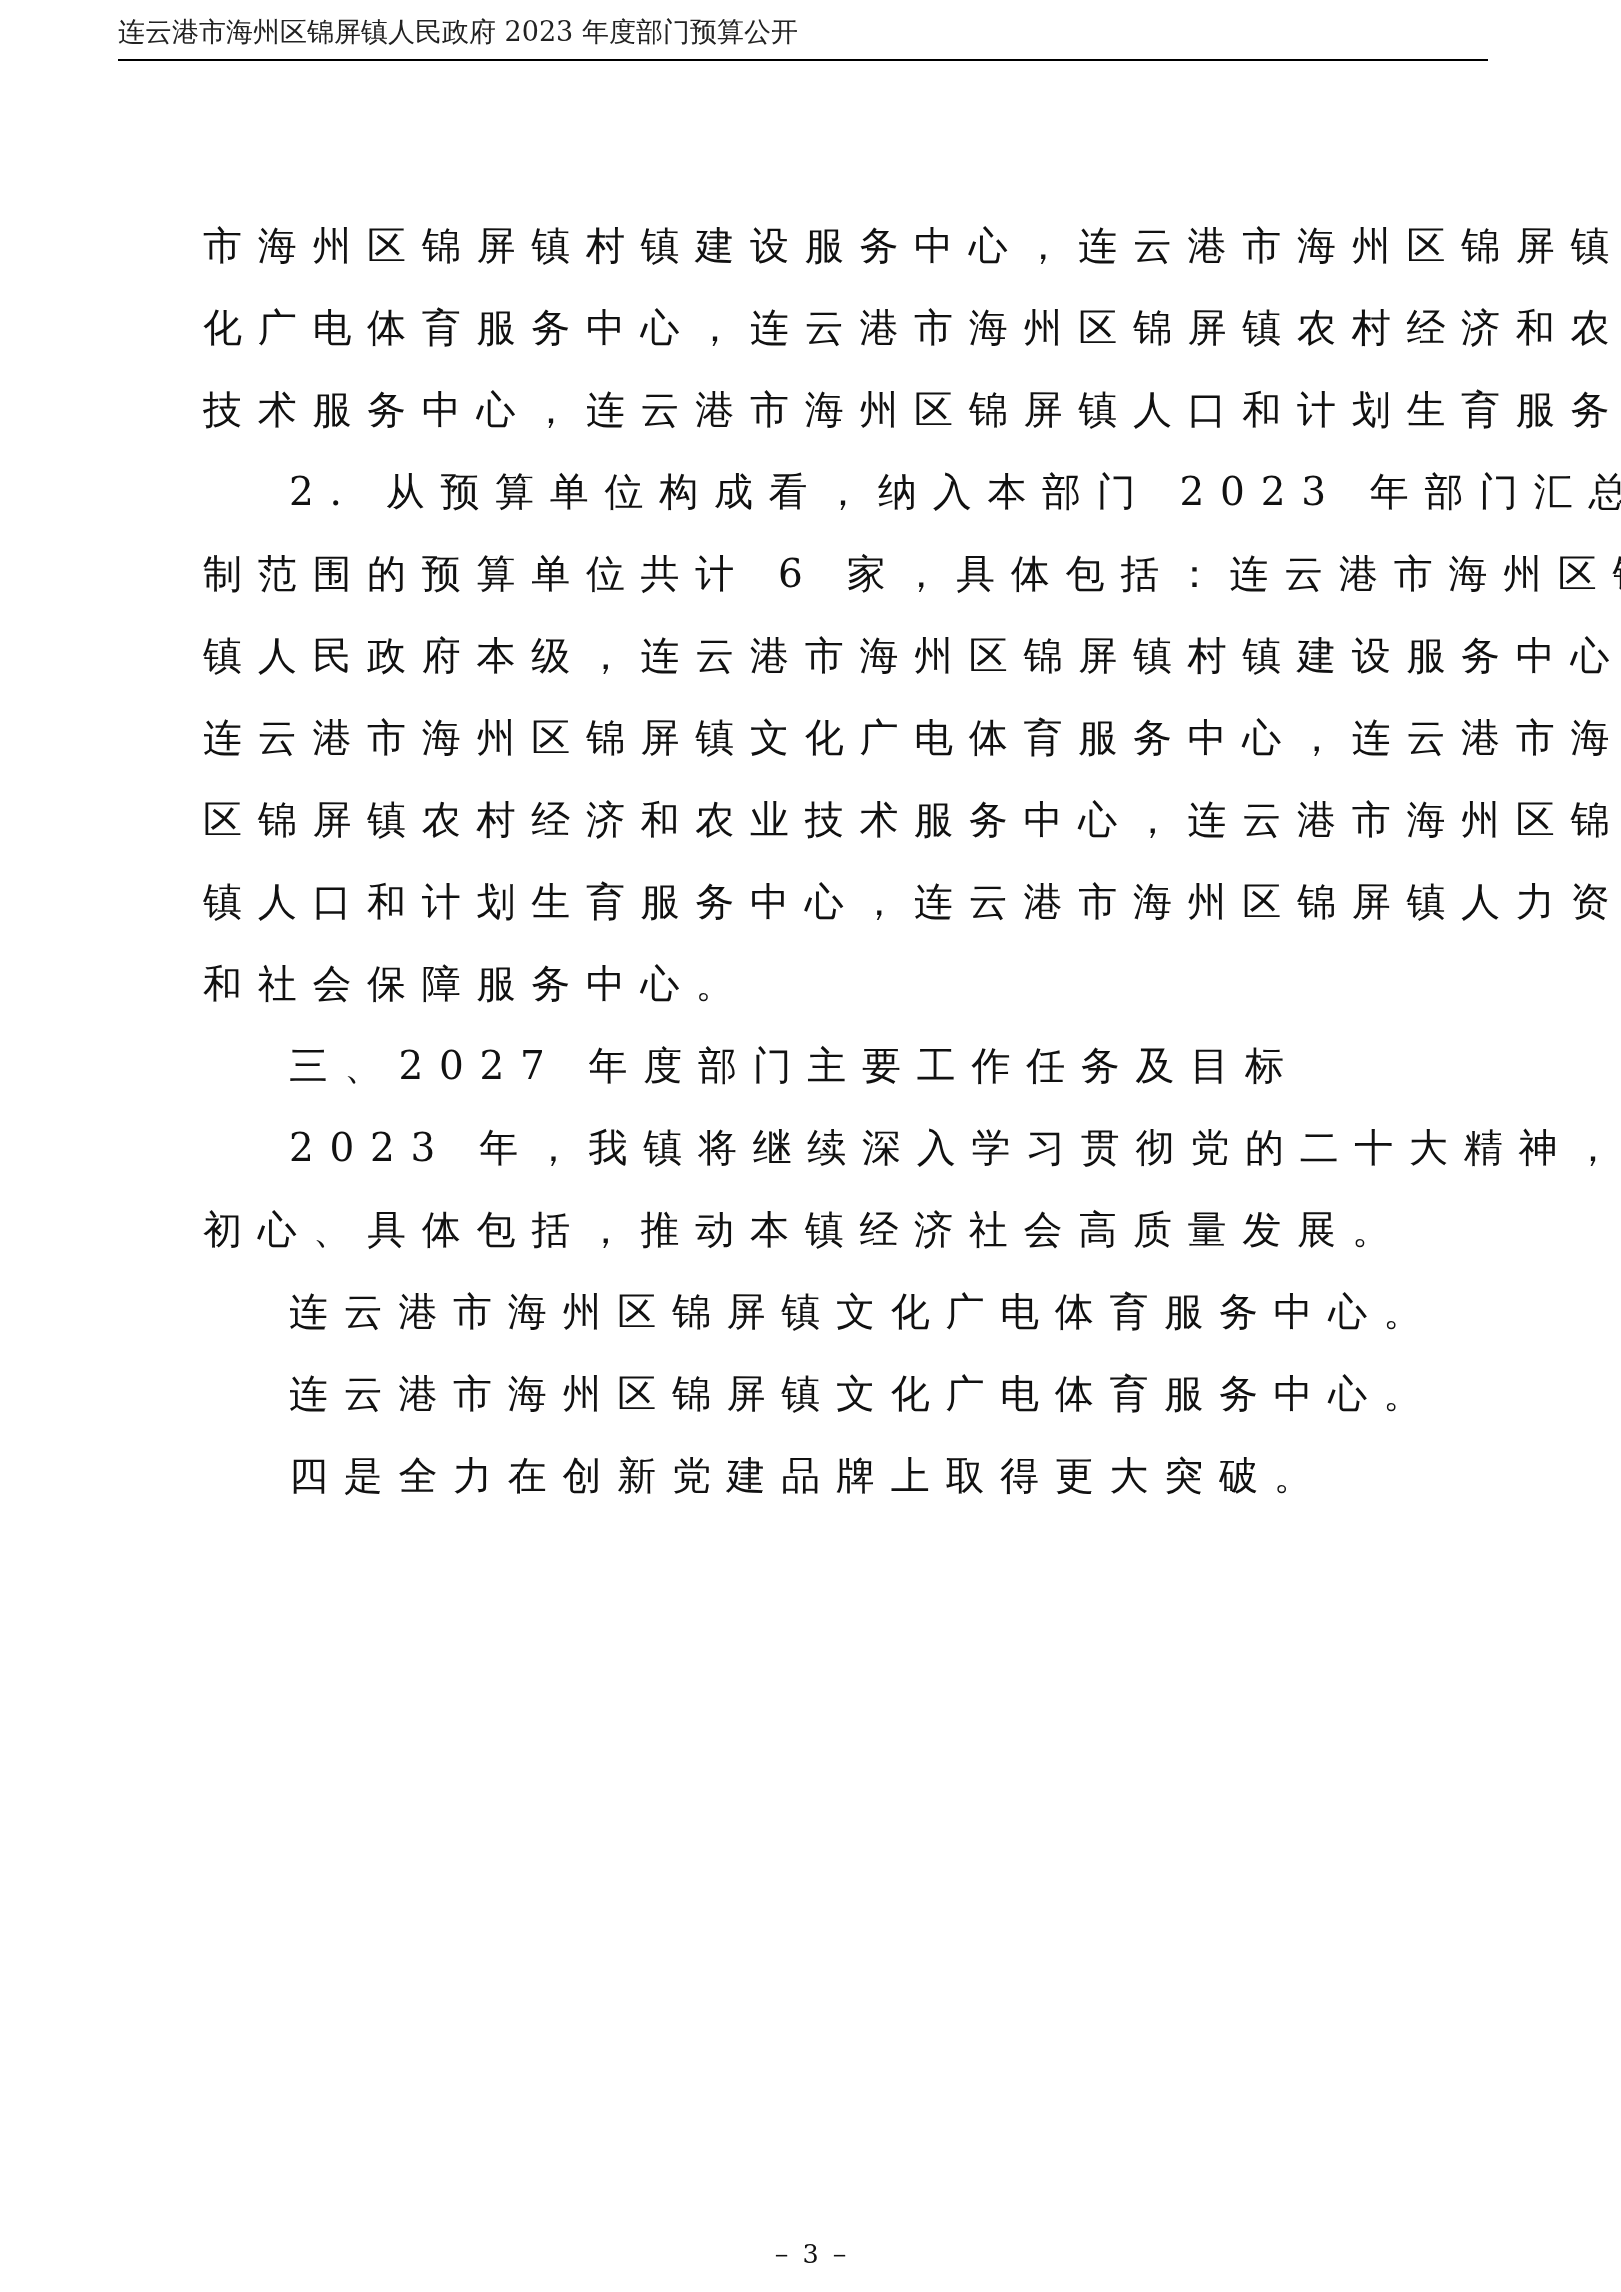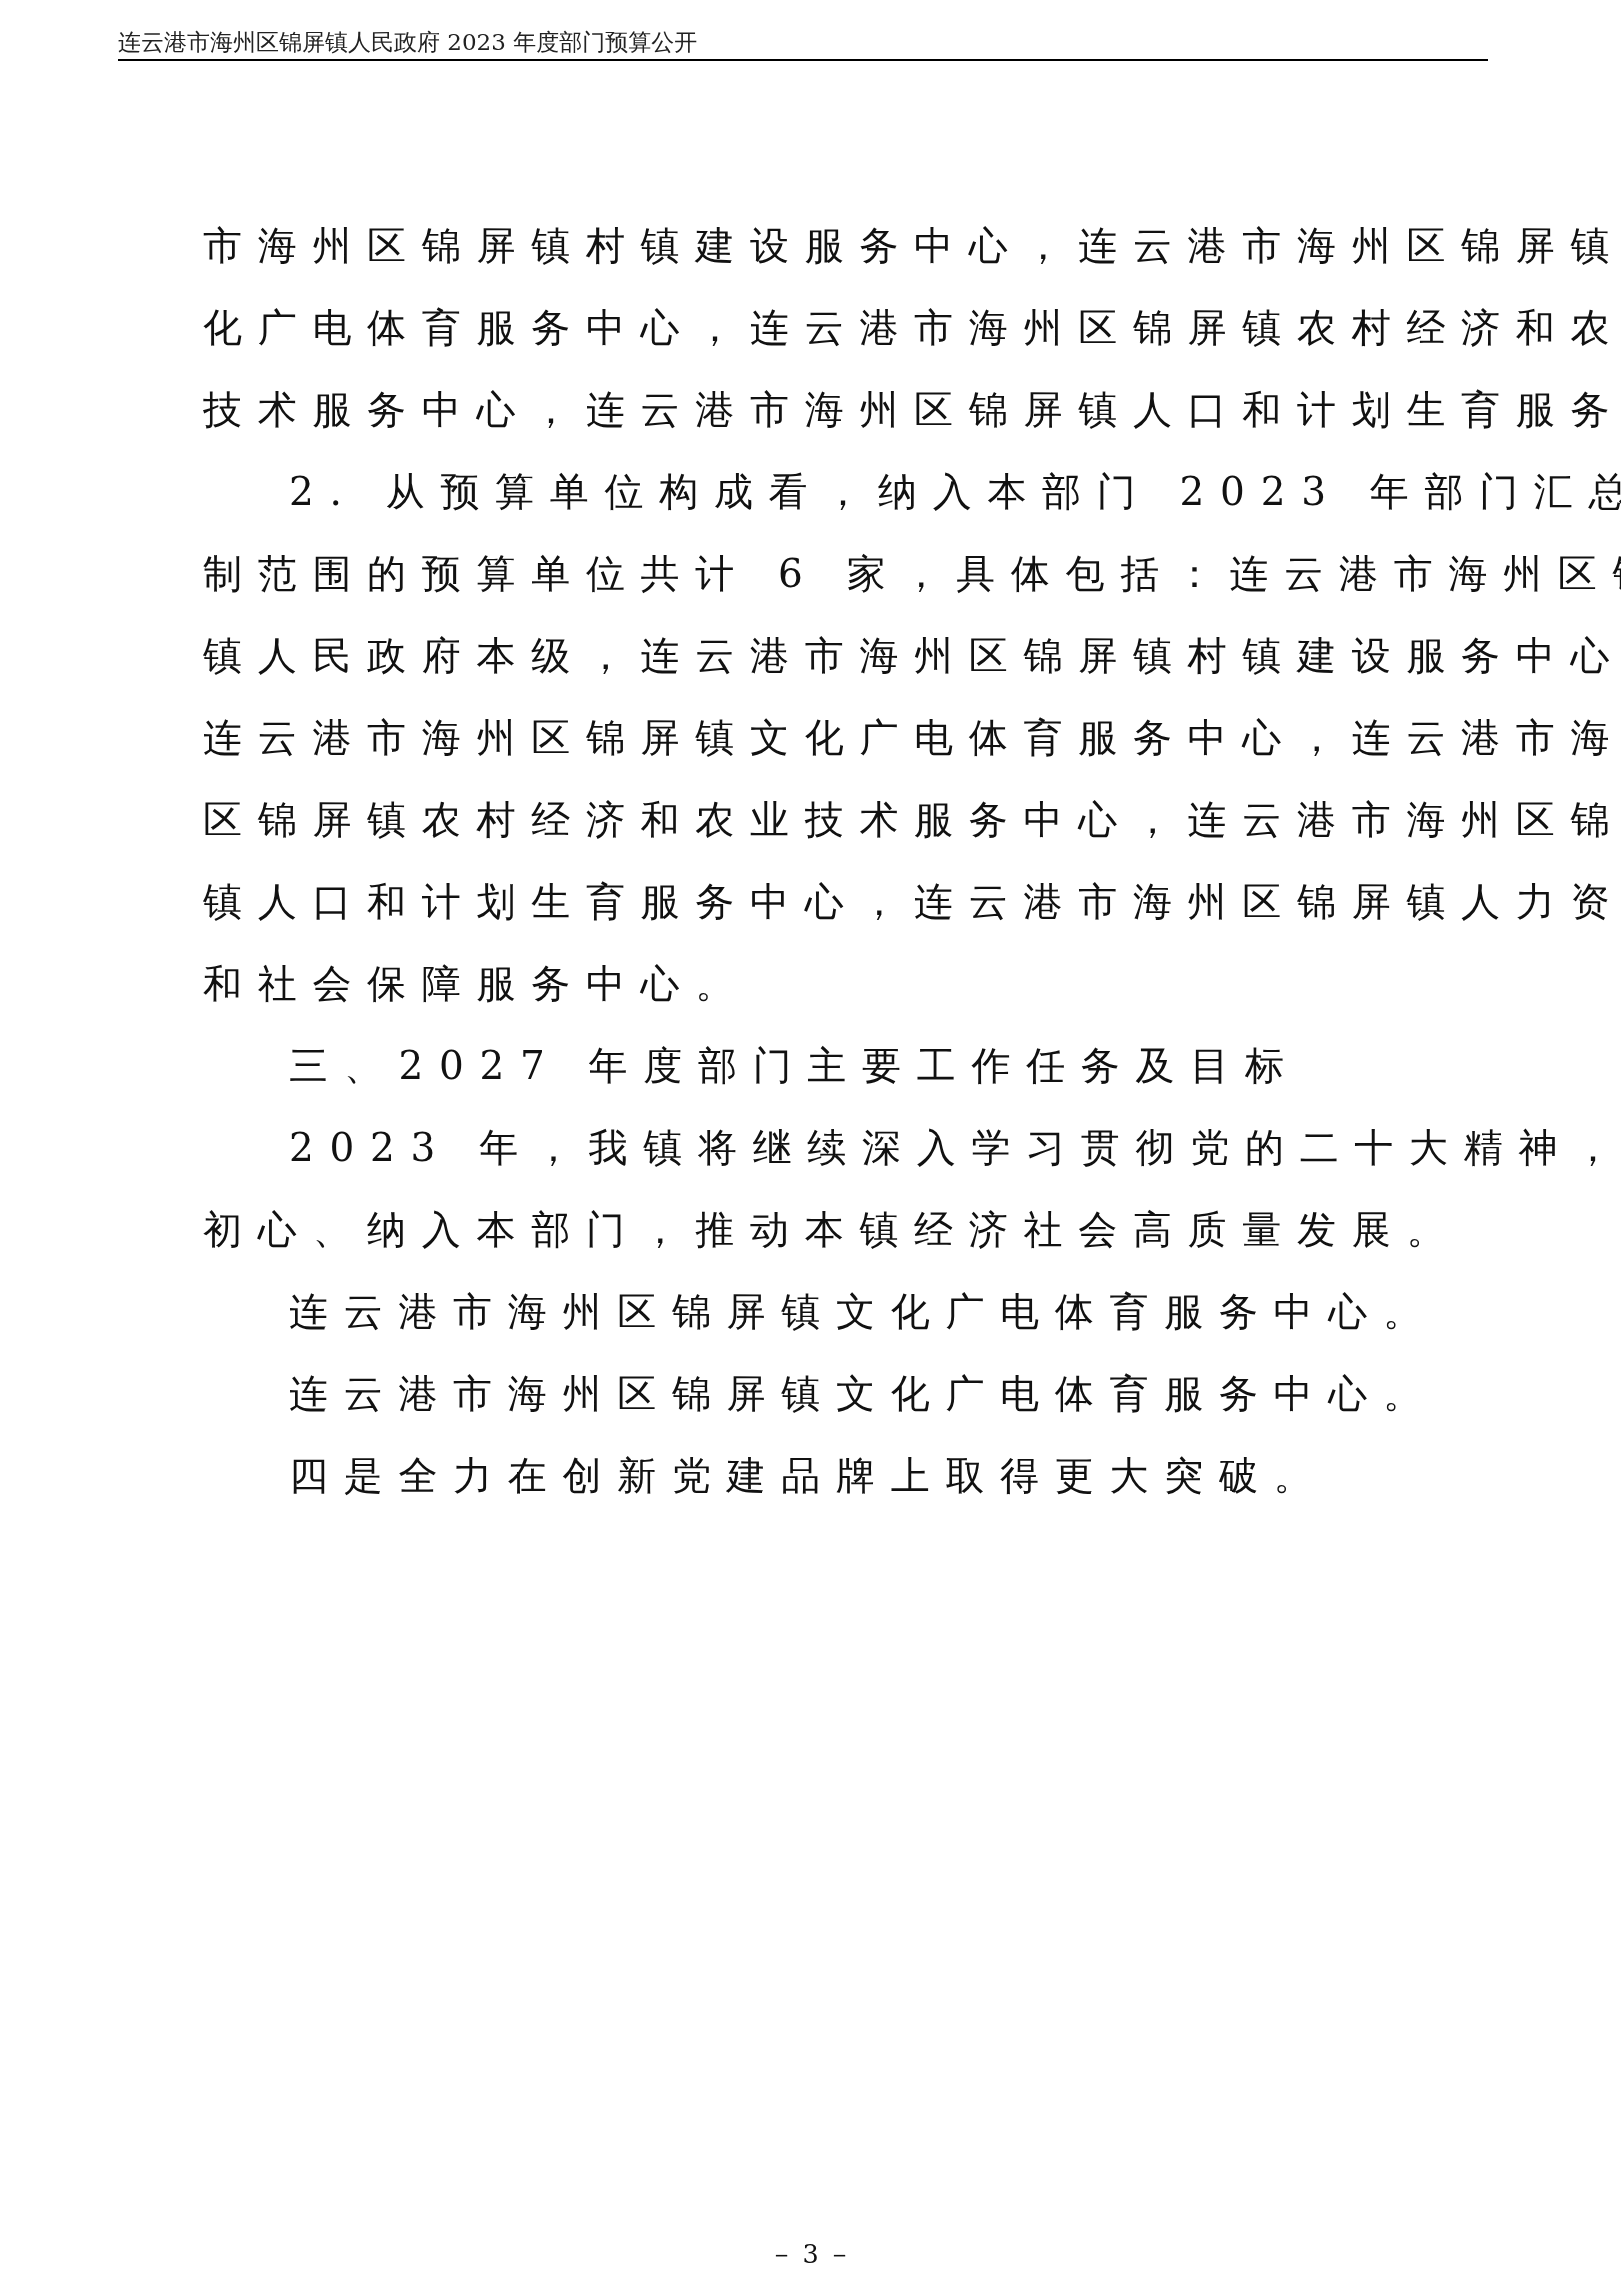--- a/index.html
+++ b/index.html
@@ -1,20 +1,20 @@
 <!DOCTYPE html>
 <html><head>
 <meta charset="utf-8">
 <style>
   html, body { margin:0; padding:0; background:#ffffff; }
   body { width:1621px; height:2293px; position:relative; overflow:hidden;
          font-family: "DejaVu Serif", "Liberation Serif", serif; color:#111; }
   .header { position:absolute; left:118px; top:19.6px; width:1370px; height:39px;
             border-bottom:2px solid #000; }
-  .header-title { position:absolute; left:0; bottom:1px; font-size:23px; letter-spacing:0px; color:#222; white-space:nowrap; }
+  .header-title { position:absolute; left:0; bottom:9px; font-size:27px; letter-spacing:0px; color:#222; white-space:nowrap; }
   .body { position:absolute; left:203px; top:218px; width:1215px; }
   .line { height:82px; line-height:55px; font-size:39px; white-space:nowrap;
           letter-spacing:15.7px; }
   .indent { padding-left:86px; }
   .page-number { position:absolute; left:0; width:1621px; top:2237px; text-align:center; font-size:25.5px; }
 </style>
 </head>
 <body>
 
 <div class="header">
@@ -38,21 +38,21 @@
     <div class="line">镇人口和计划生育服务中心，连云港市海州区锦屏镇人力资源</div>
     <div class="line">和社会保障服务中心。</div>
   </div>
 
   <div>
     <div class="line indent">三、2027 年度部门主要工作任务及目标</div>
   </div>
 
   <div>
     <div class="line indent">2023 年，我镇将继续深入学习贯彻党的二十大精神，坚守</div>
-    <div class="line">初心、纳入本部门，推动本镇经济社会高质量发展。</div>
+    <div class="line">初心、具体包括，推动本镇经济社会高质量发展。</div>
   </div>
   <div>
     <div class="line indent">连云港市海州区锦屏镇文化广电体育服务中心。</div>
   </div>
   <div>
     <div class="line indent">连云港市海州区锦屏镇文化广电体育服务中心。</div>
   </div>
   <div>
     <div class="line indent">四是全力在创新党建品牌上取得更大突破。</div>
   </div>

